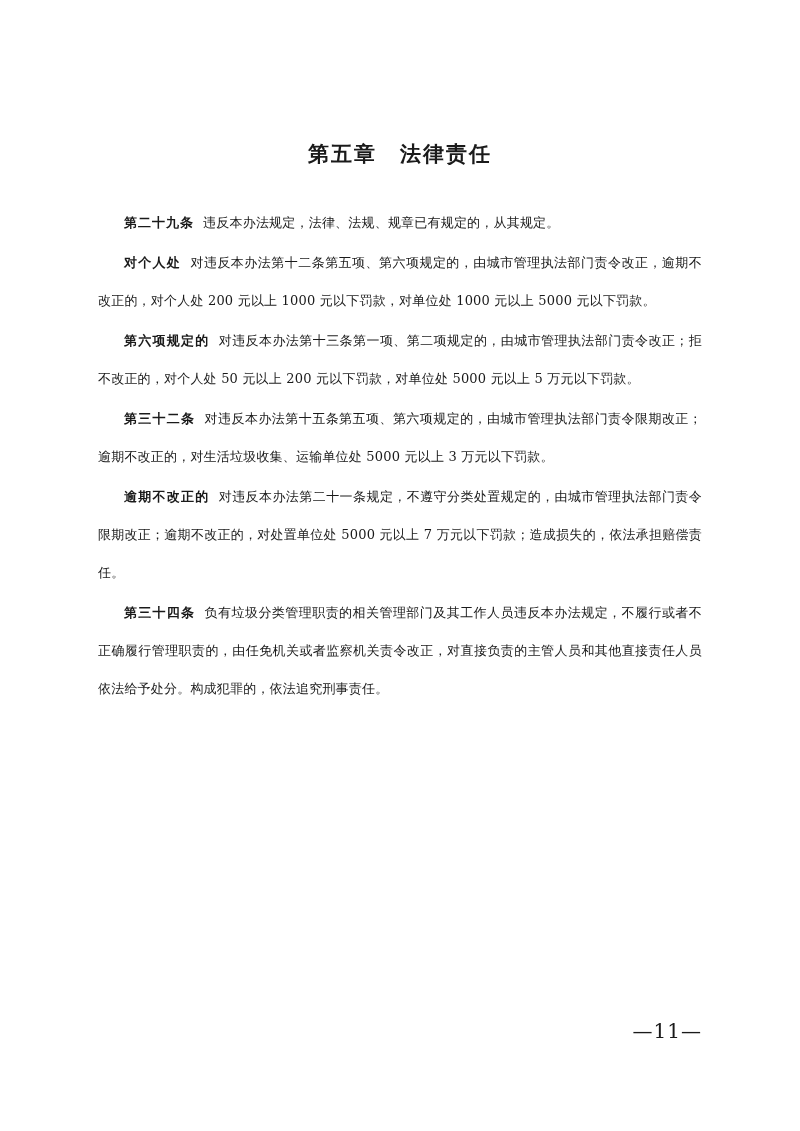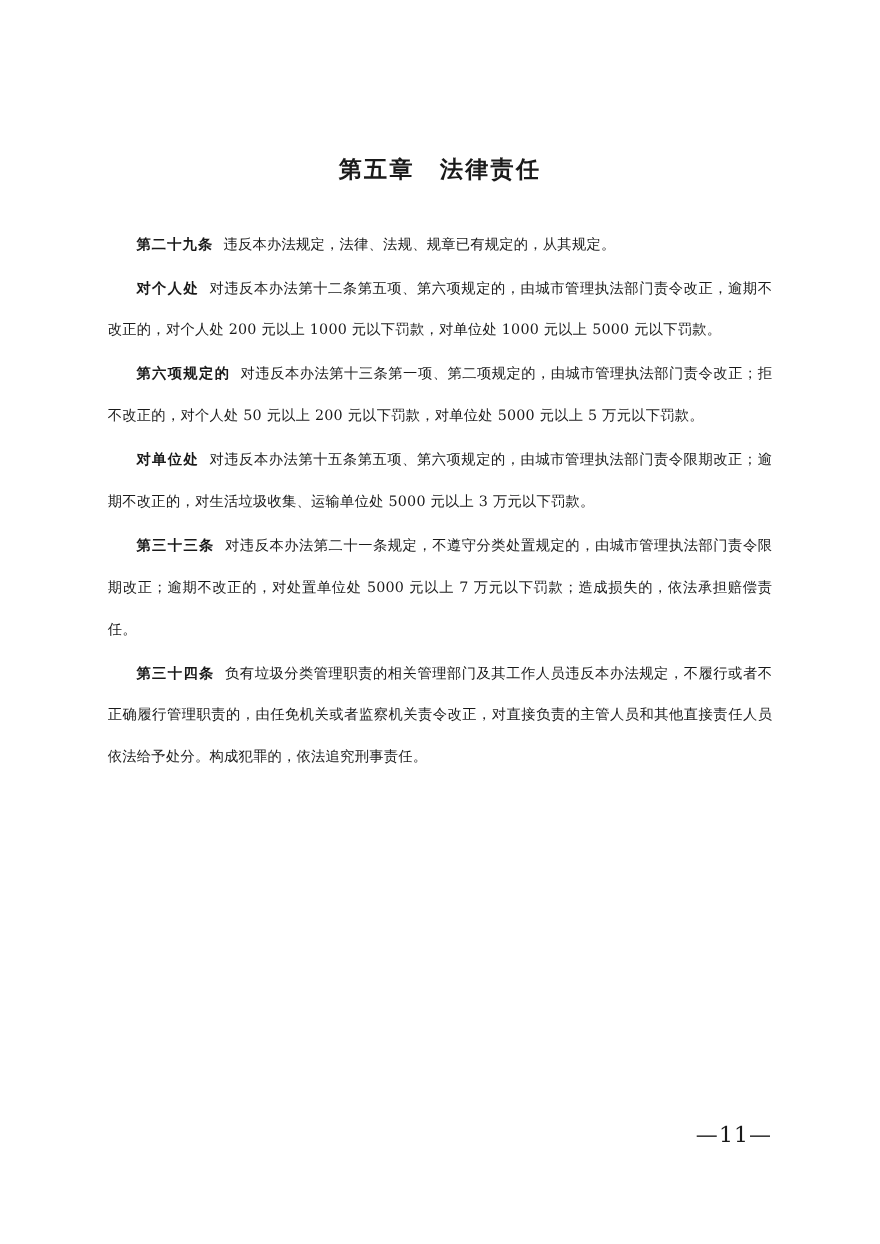--- a/index.html
+++ b/index.html
@@ -71,25 +71,25 @@
 
   <p class="para">
     <span class="art">对个人处</span><span class="sp"></span><span>对违反本办法第十二条第五项、第六项规定的，由城市管理执法部门责令改正，逾期不改正的，对个人处 200 元以上 1000 元以下罚款，对单位处 1000 元以上 5000 元以下罚款。</span>
   </p>
 
   <p class="para">
     <span class="art">第六项规定的</span><span class="sp"></span><span>对违反本办法第十三条第一项、第二项规定的，由城市管理执法部门责令改正；拒不改正的，对个人处 50 元以上 200 元以下罚款，对单位处 5000 元以上 5 万元以下罚款。</span>
   </p>
 
   <p class="para">
-    <span class="art">对单位处</span><span class="sp"></span><span>对违反本办法第十五条第五项、第六项规定的，由城市管理执法部门责令限期改正；逾期不改正的，对生活垃圾收集、运输单位处 5000 元以上 3 万元以下罚款。</span>
+    <span class="art">第三十二条</span><span class="sp"></span><span>对违反本办法第十五条第五项、第六项规定的，由城市管理执法部门责令限期改正；逾期不改正的，对生活垃圾收集、运输单位处 5000 元以上 3 万元以下罚款。</span>
   </p>
 
   <p class="para">
-    <span class="art">第三十三条</span><span class="sp"></span><span>对违反本办法第二十一条规定，不遵守分类处置规定的，由城市管理执法部门责令限期改正；逾期不改正的，对处置单位处 5000 元以上 7 万元以下罚款；造成损失的，依法承担赔偿责任。</span>
+    <span class="art">逾期不改正的</span><span class="sp"></span><span>对违反本办法第二十一条规定，不遵守分类处置规定的，由城市管理执法部门责令限期改正；逾期不改正的，对处置单位处 5000 元以上 7 万元以下罚款；造成损失的，依法承担赔偿责任。</span>
   </p>
 
   <p class="para">
     <span class="art">第三十四条</span><span class="sp"></span><span>负有垃圾分类管理职责的相关管理部门及其工作人员违反本办法规定，不履行或者不正确履行管理职责的，由任免机关或者监察机关责令改正，对直接负责的主管人员和其他直接责任人员依法给予处分。构成犯罪的，依法追究刑事责任。</span>
   </p>
 
   <div class="footer">—11—</div>
 
 </div>
 

